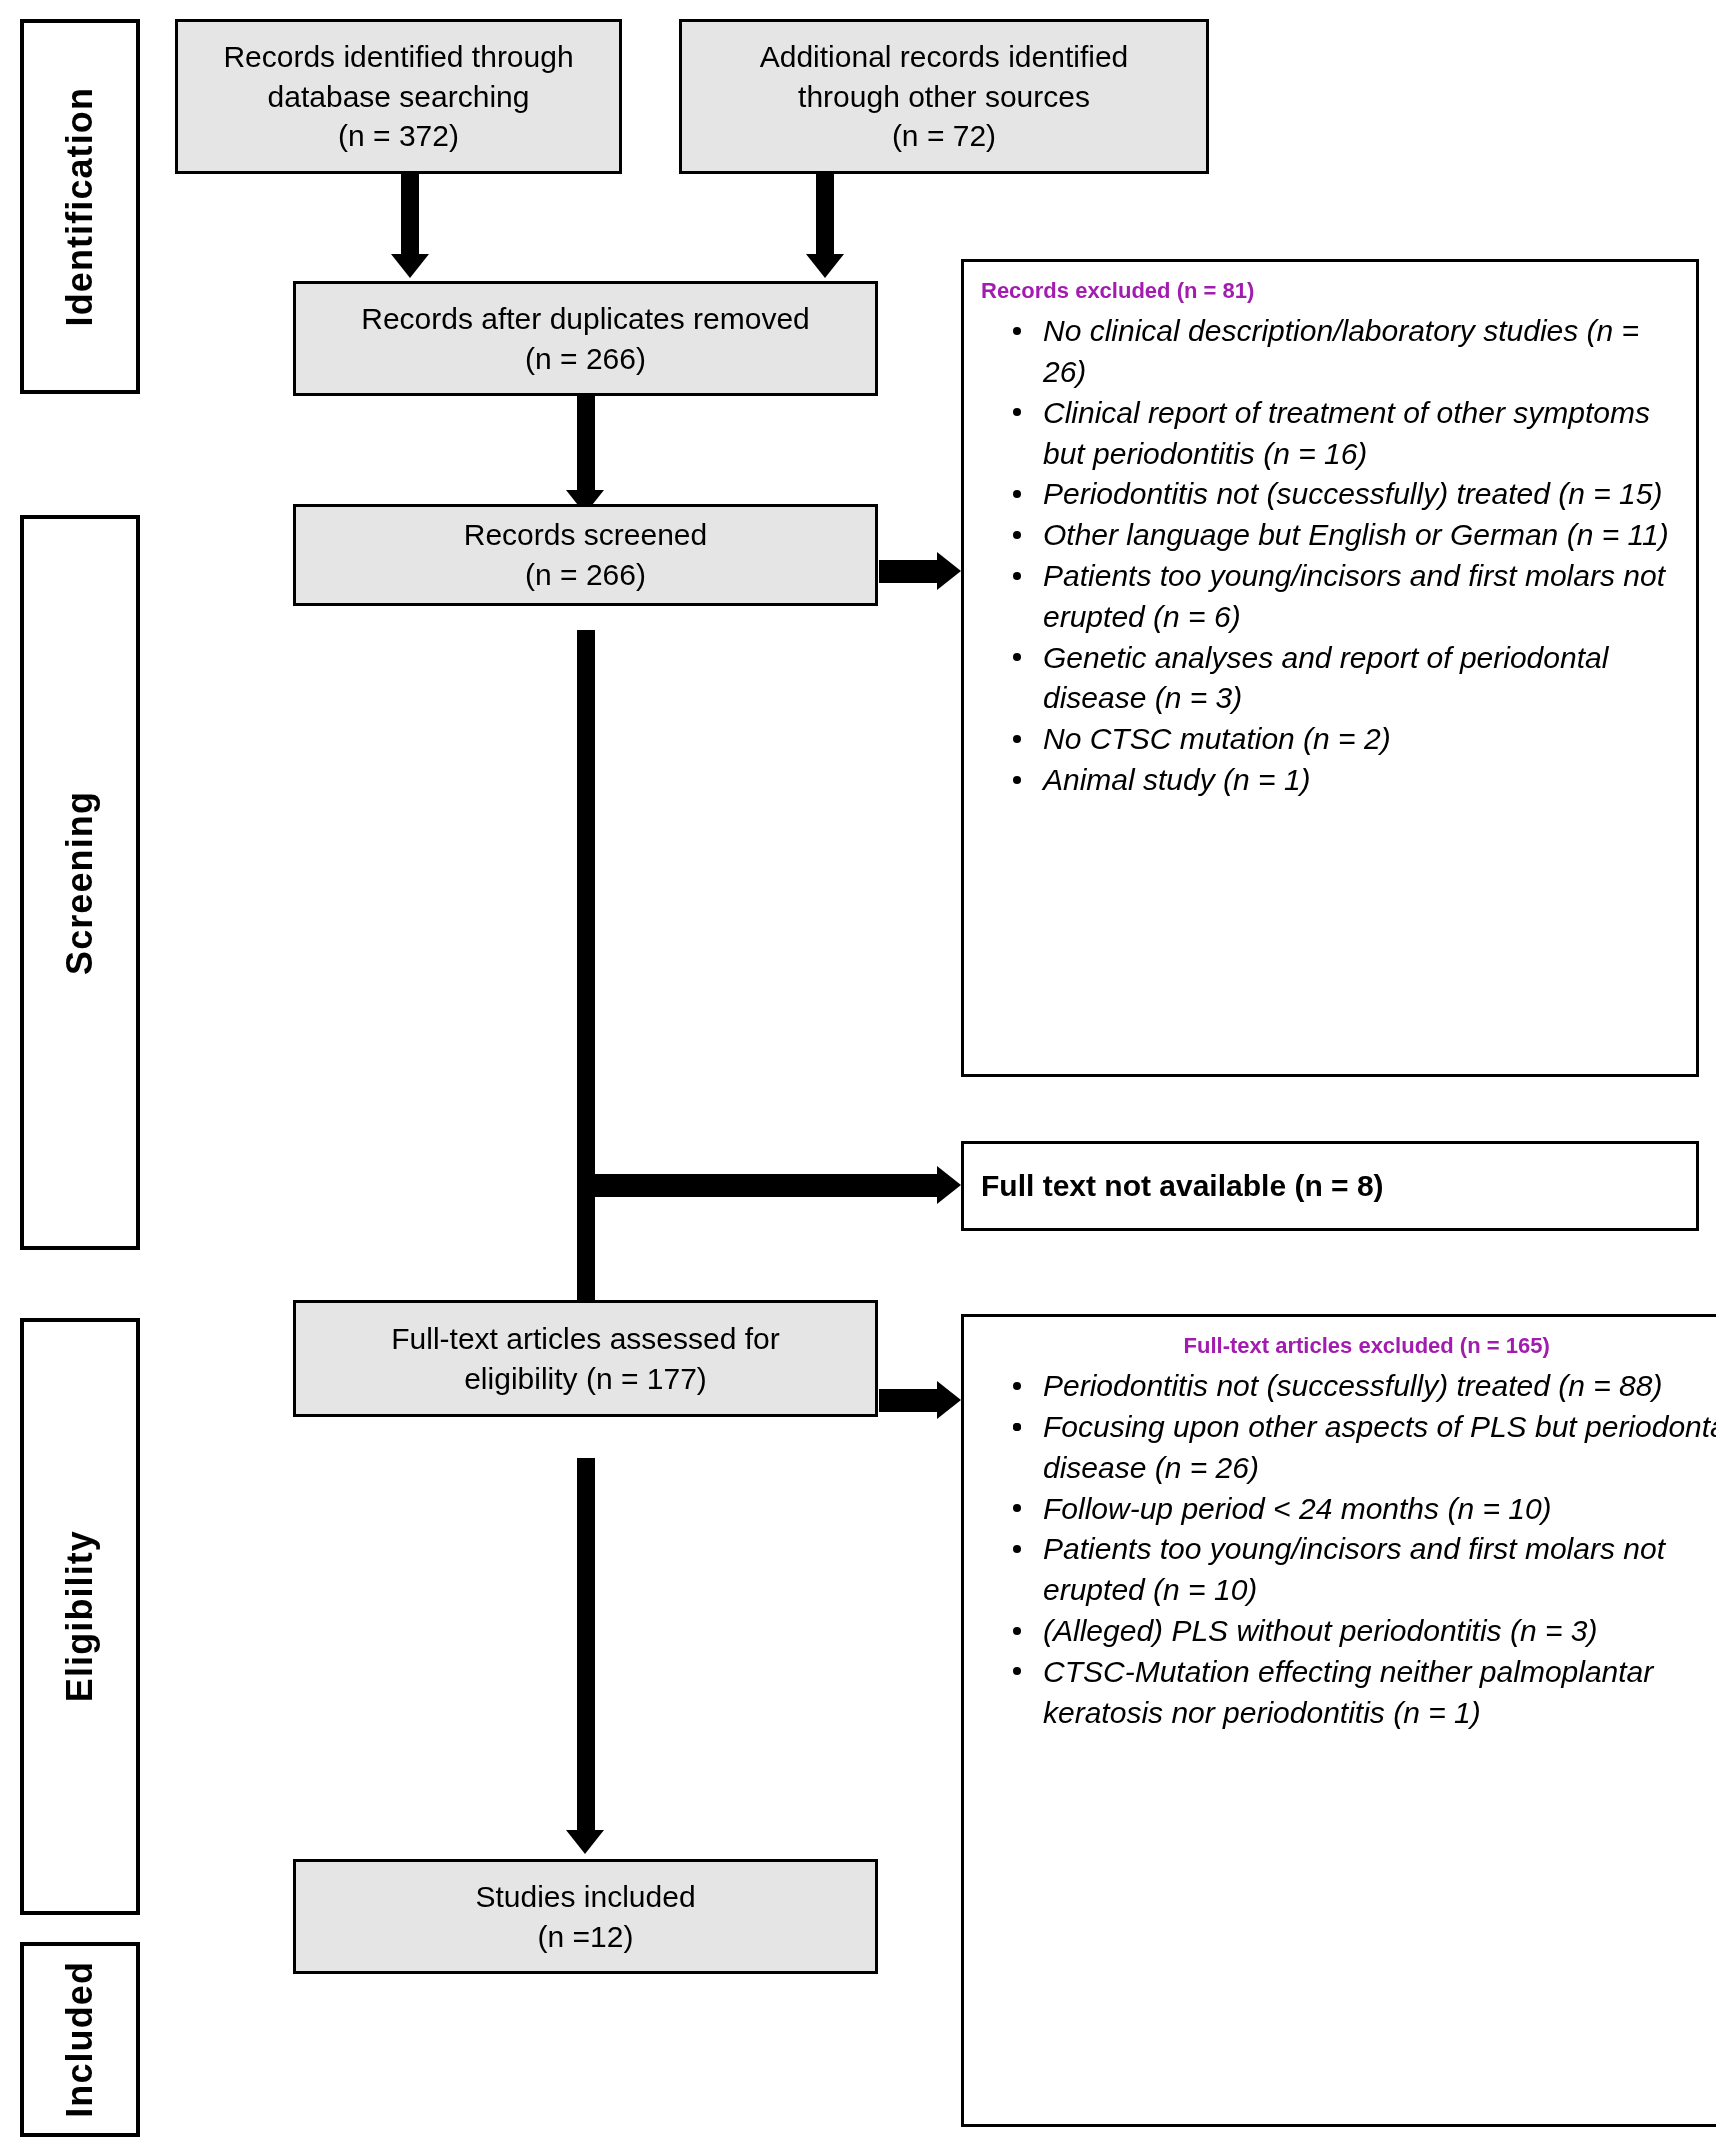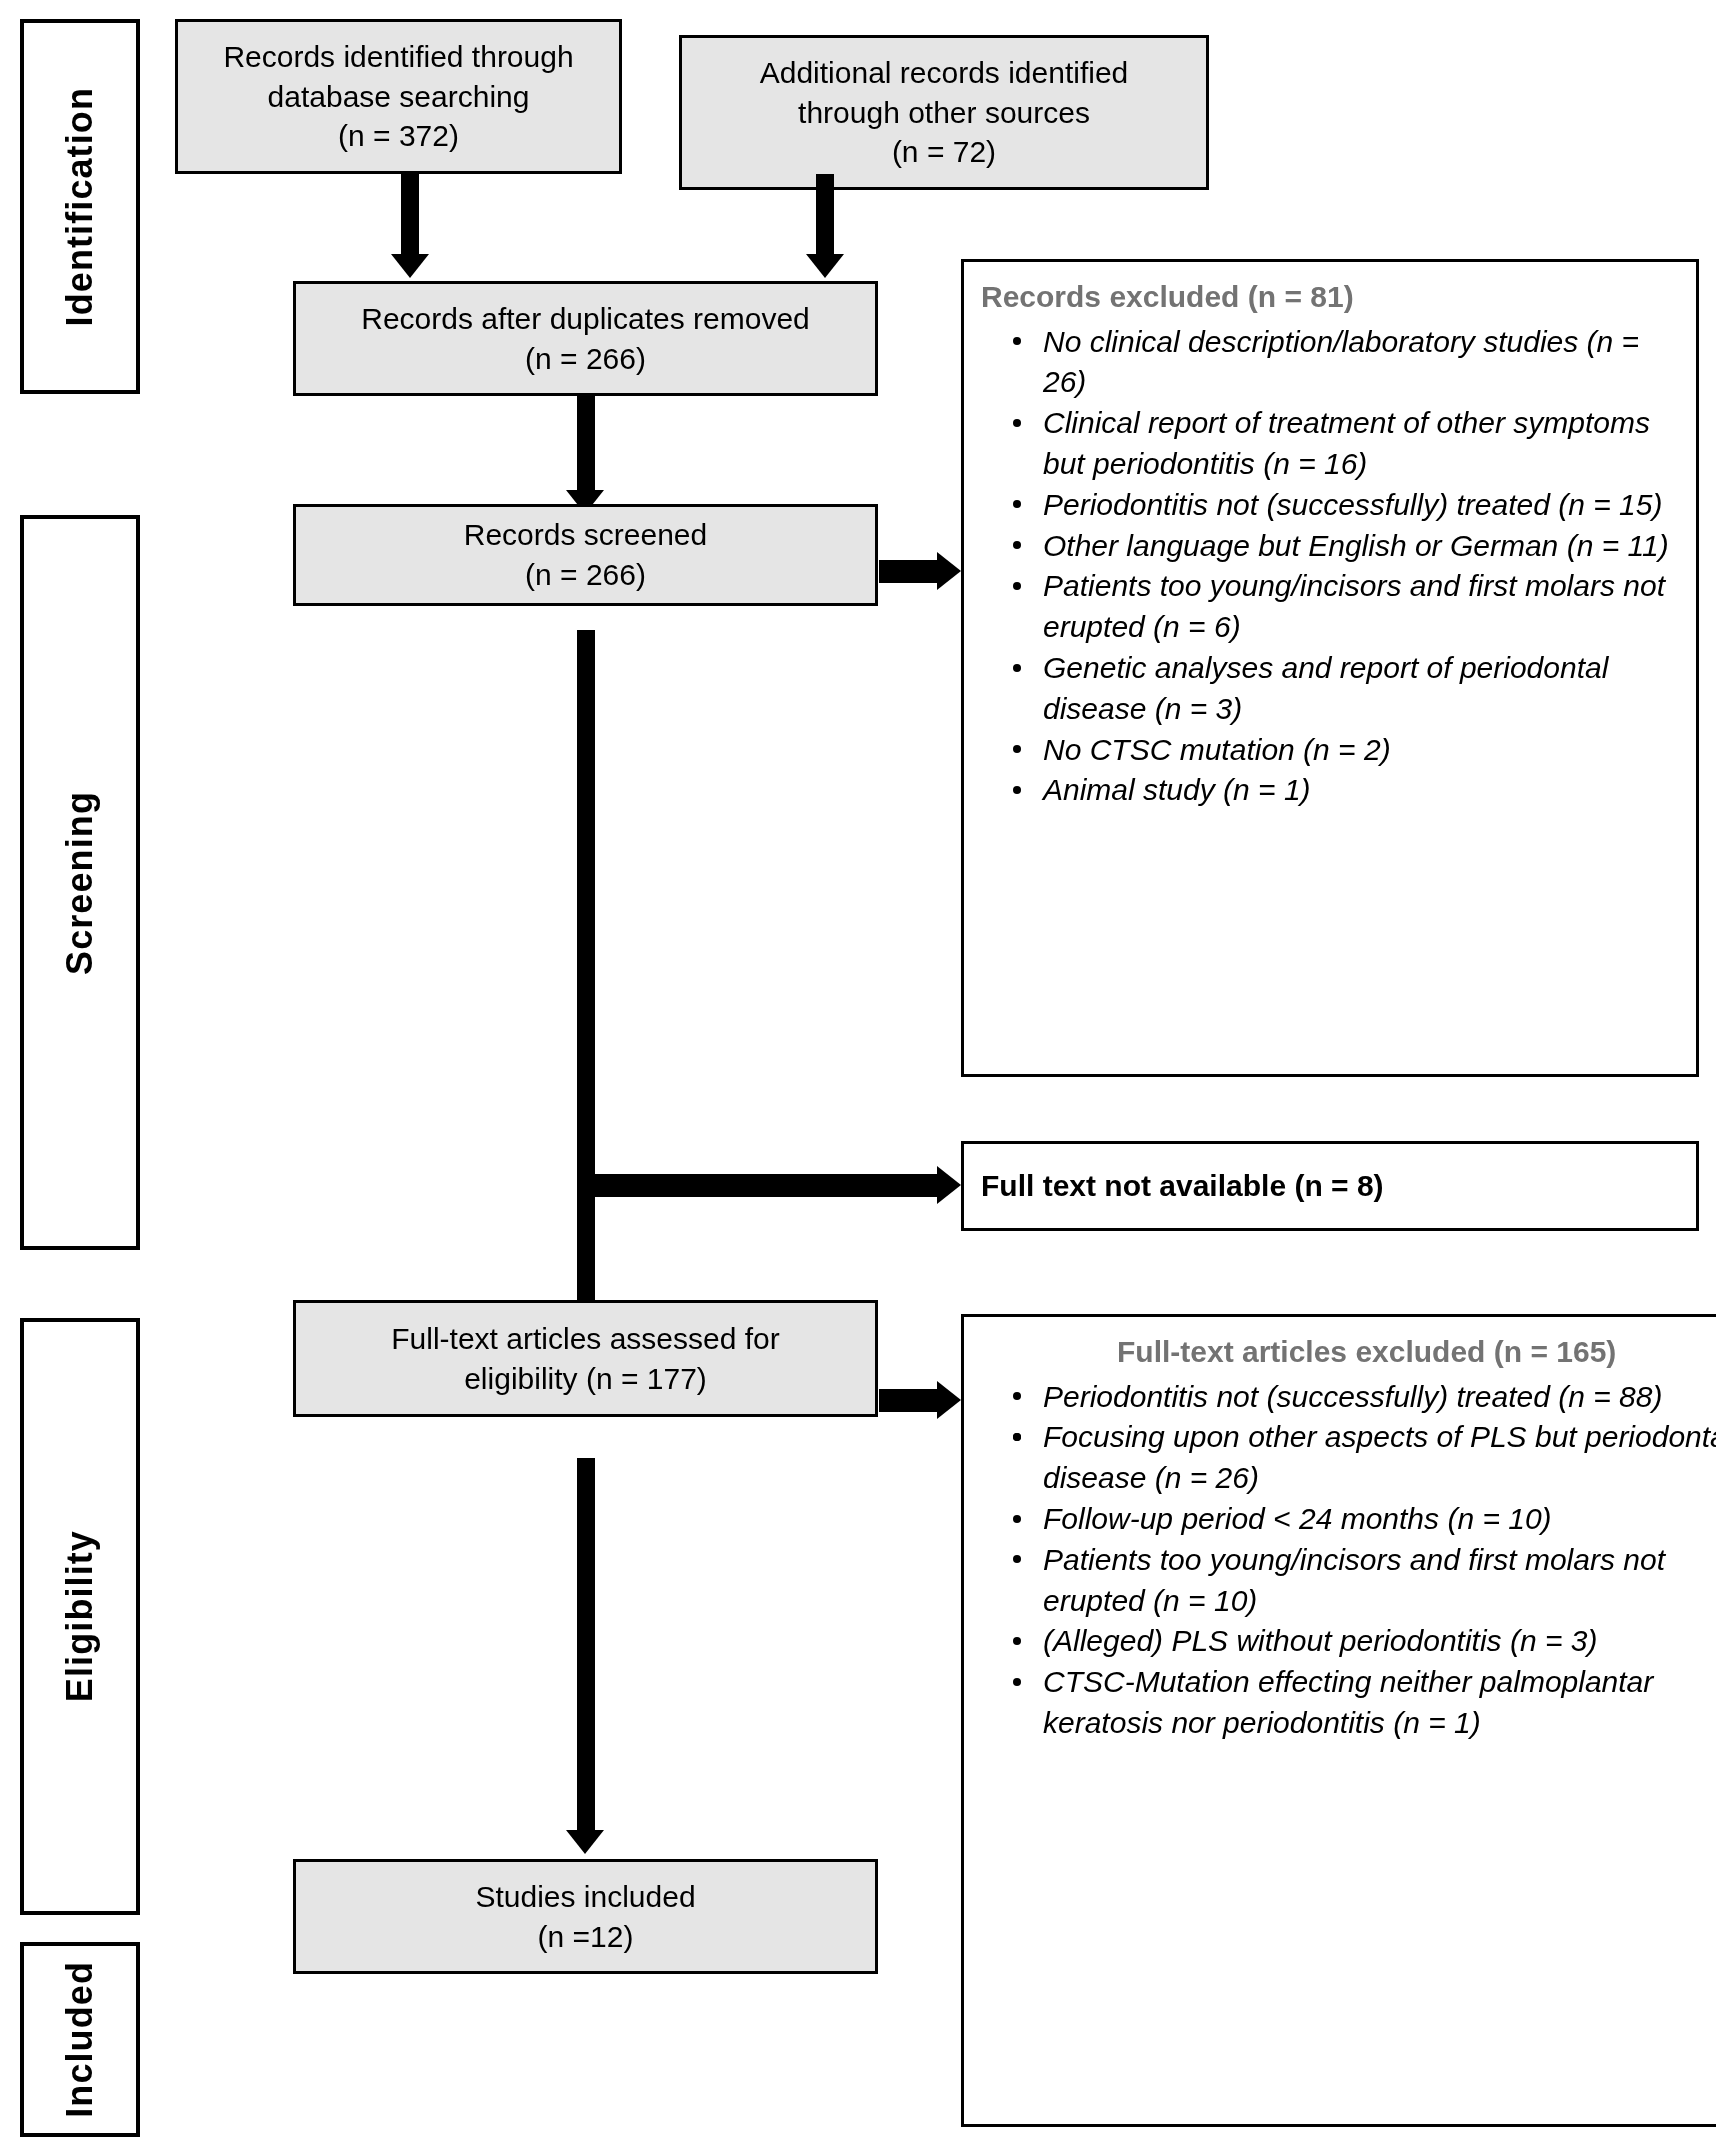--- a/index.html
+++ b/index.html
@@ -61,25 +61,25 @@
 
   
   .excl-box {
     border: 3.4px solid #000000;
     background: #ffffff;
     padding: 15px 13.7px 15px 17px;
     display: flex;
     flex-direction: column;
   }
   .excl-title {
-    font-size: 30px;
+    font-size: 22px;
     font-weight: 700;
     line-height: 1.30;
     margin-bottom: 5.7px;
-    color: #737373;
+    color: #a21caf;
   }
   .excl-list {
     margin: 0;
     padding: 0;
     list-style: none;
   }
   .excl-item {
     position: relative;
     padding-left: 62px;
     font-size: 30px;
@@ -147,21 +147,21 @@
   <div class="abs stage-box" style="left:19.5px; top:1942px; width:120px; height:195px;">
     <span class="stage-label">Included</span>
   </div>
 
   <div class="abs flow-box" style="left:175px; top:19px; width:447px; height:155px;">
     <span class="flow-line">Records identified through</span>
     <span class="flow-line">database searching</span>
     <span class="flow-line">(n = 372)</span>
   </div>
 
-  <div class="abs flow-box" style="left:679px; top:19px; width:530px; height:155px;margin-top:16px;">
+  <div class="abs flow-box" style="left:679px; top:19px; width:530px; height:155px;">
     <span class="flow-line">Additional records identified</span>
     <span class="flow-line">through other sources</span>
     <span class="flow-line">(n = 72)</span>
   </div>
 
   <div class="v-stem" style="left:401px; top:174px; width:18.3px; height:86px;"></div>
   <div class="arrow-down" style="left:391px; top:254px;"></div>
 
   <div class="v-stem" style="left:816px; top:174px; width:18.3px; height:86px;"></div>
   <div class="arrow-down" style="left:806px; top:254px;"></div>

